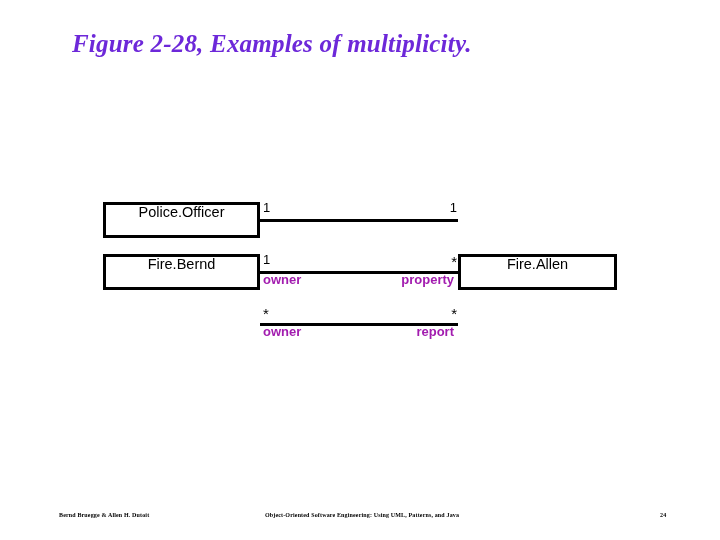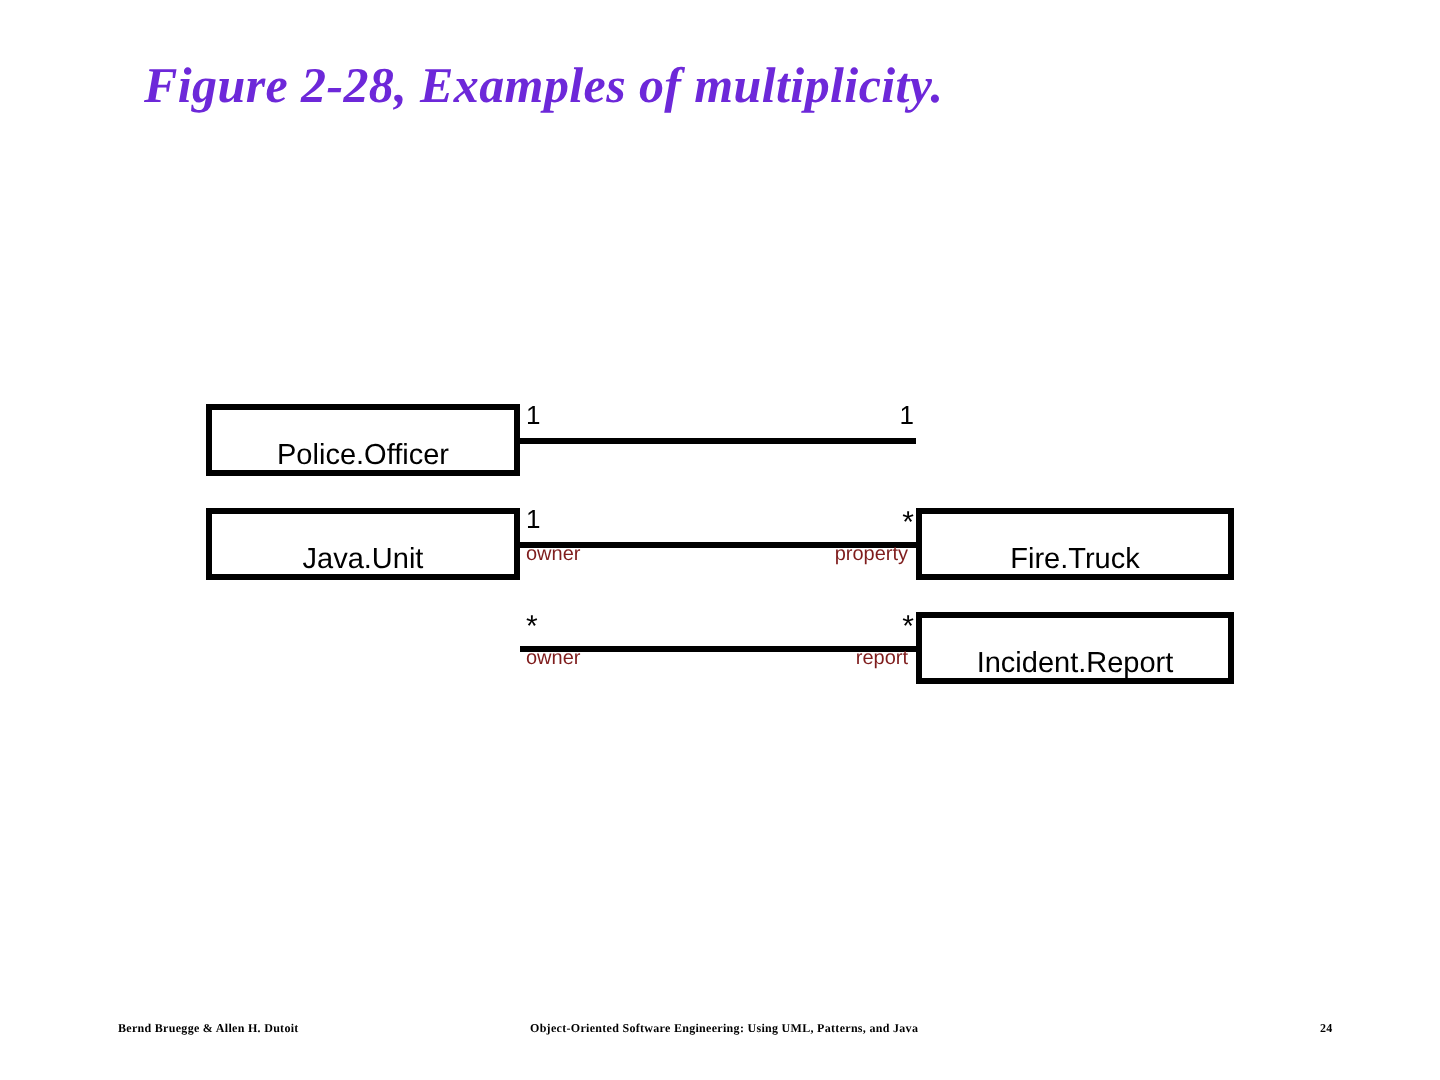--- a/index.html
+++ b/index.html
@@ -51,21 +51,21 @@
 
   
   .uml-box {
     position: absolute;
     top: 0;
     height: 36px;
     box-sizing: border-box;
     border: 3px solid #000000;
     background: #ffffff;
     display: flex;
-    align-items: flex-end;
+    align-items: flex-start;
     justify-content: center;
     font-size: 14.5px;
     color: #000000;
     line-height: 1;
   }
   .uml-box.left {
     left: 0;
     width: 157px;
   }
   .uml-box.right {
@@ -95,24 +95,25 @@
   .mult.near  { left: 160px; }
   .mult.far   { right: 160px; text-align: right; }
 
   
   .mult.star { top: 0px; font-size: 15px; }
 
   
   .role {
     position: absolute;
     top: 19px;
-    font-size: 10px;
-    color: #7f1d1d;
+    font-size: 13px;
+    color: #a21caf;
     line-height: 1;
     white-space: nowrap;
+    font-weight: bold;
   }
   .role.near { left: 160px; }
   .role.far  { right: 163px; text-align: center; padding-left: 24px; }
 
   
   #footer {
     position: absolute;
     left: 0;
     top: 512px;
     width: 720px;
@@ -159,49 +160,46 @@
     <span class="mult near">1</span>
     <span class="mult far">1</span>
 
     <span class="role near"></span>
     <span class="role far"></span>
 
   </div>
 
   <div class="assoc-row r1">
     <div class="uml-box left">
-      <span>Java.Unit</span>
+      <span>Fire.Bernd</span>
     </div>
 
     <div class="connector"></div>
 
     <span class="mult near">1</span>
     <span class="mult far star">*</span>
 
     <span class="role near">owner</span>
     <span class="role far">property</span>
 
     <div class="uml-box right">
-      <span>Fire.Truck</span>
+      <span>Fire.Allen</span>
     </div>
   </div>
 
   <div class="assoc-row r2">
 
     <div class="connector"></div>
 
     <span class="mult near star">*</span>
     <span class="mult far star">*</span>
 
     <span class="role near">owner</span>
     <span class="role far">report</span>
 
-    <div class="uml-box right">
-      <span>Incident.Report</span>
-    </div>
   </div>
 
 </div>
 
 <div id="footer">
   <span class="f-left">Bernd Bruegge &amp; Allen H. Dutoit</span>
   <span class="f-center">Object-Oriented Software Engineering: Using UML, Patterns, and Java</span>
   <span class="f-right">24</span>
 </div>
 

